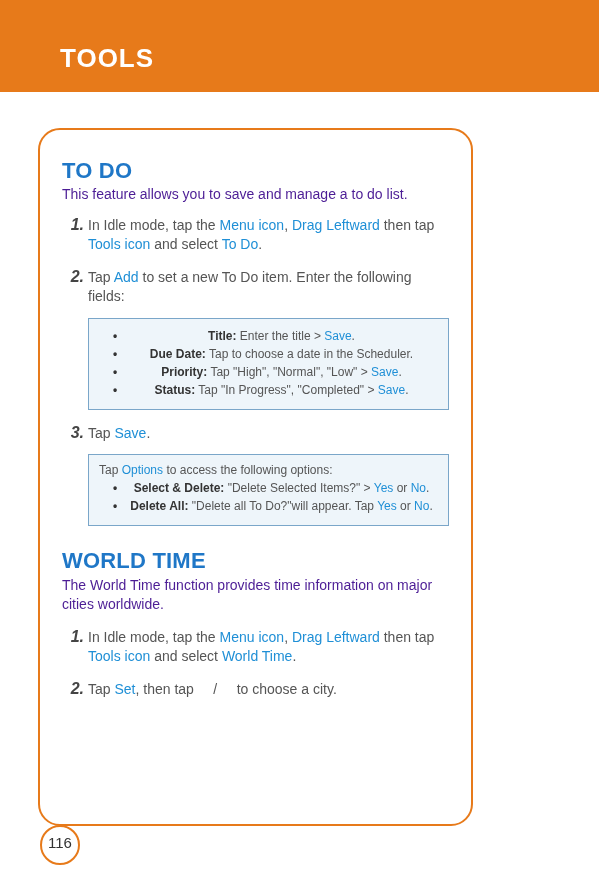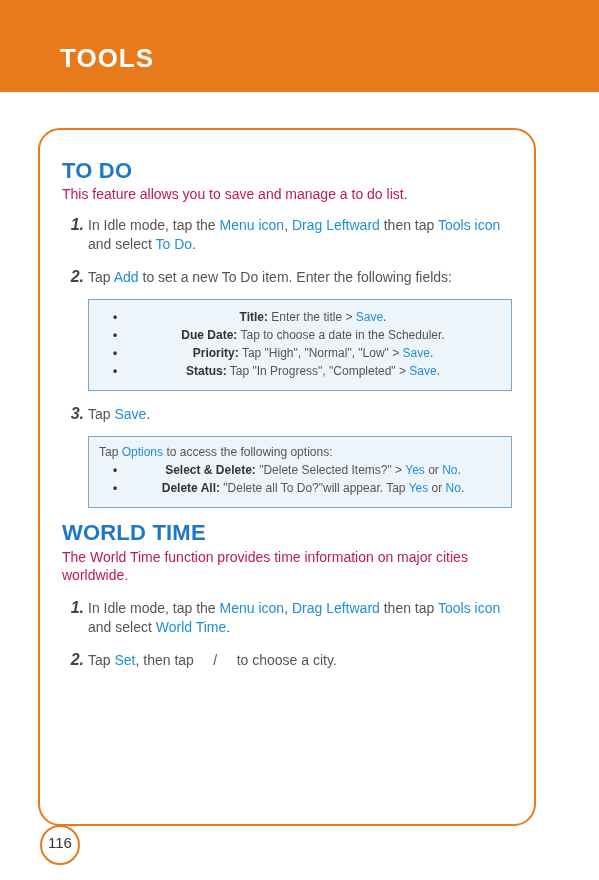--- a/index.html
+++ b/index.html
@@ -1,33 +1,33 @@
 <!DOCTYPE html>
 <html><head>
 <meta charset="utf-8">
 <style>
   * { box-sizing: border-box; margin: 0; padding: 0; }
   html, body { width: 599px; height: 880px; font-family: Arial, Helvetica, sans-serif; background: #fff; color: #444; }
   .page { width: 599px; height: 880px; position: relative; }
   .header { background: #e77a1a; height: 92px; display: flex; align-items: flex-end; padding: 0 0 18px 52px; }
   .header h1 { color: #fff; font-size: 26px; font-weight: 700; letter-spacing: 1px; font-stretch: condensed; margin-left: 8px; }
-  .card { position: absolute; top: 128px; left: 38px; width: 498px; height: 698px; border: 2.5px solid #e77a1a; border-radius: 22px; padding: 26px 22px 16px 22px; }
+  .card { position: absolute; top: 128px; left: 38px; width: 435px; height: 698px; border: 2.5px solid #e77a1a; border-radius: 22px; padding: 26px 22px 16px 22px; }
   .sec-title { color: #1f77c7; font-size: 22px; font-weight: 700; font-stretch: condensed; letter-spacing: 0.2px; margin-top: 2px; }
-  .sec-sub { font-size: 14px; color: #be185d; margin-top: 2px; font-stretch: condensed; }
+  .sec-sub { font-size: 14px; color: #4c1d95; margin-top: 2px; font-stretch: condensed; }
   .step { display: flex; margin-top: 14px; }
   .step-num { font-weight: 700; font-style: italic; font-size: 16px; width: 26px; flex-shrink: 0; text-align: right; padding-right: 4px; color: #444; }
   .step-body { font-size: 14px; color: #555; line-height: 1.35; font-stretch: condensed; }
   .hl { color: #1f8fd6; }
   .box { border: 1px solid #7aa6c9; background: #eef5fa; margin: 12px 0 0 26px; padding: 8px 10px 10px 10px; font-size: 12px; color: #555; font-stretch: condensed; }
   .box ul { list-style: none; padding-left: 14px; text-align: center; }
   .box li { position: relative; padding-left: 12px; line-height: 1.5; }
   .box li::before { content: "•"; position: absolute; left: 0; color: #333; font-weight: 700; }
   .box li .lbl { font-weight: 700; color: #333; }
   .box .lead { margin-bottom: 2px; }
-  .sec2 { margin-top: 12px; }
+  .sec2 { margin-top: 22px; }
   .pagenum-wrap { position: absolute; left: 40px; bottom: 18px; width: 44px; height: 34px; }
   .pagenum-wrap .circ { position: absolute; left: 0; top: -3px; width: 40px; height: 40px; border: 2.5px solid #e77a1a; border-radius: 50%; }
   .pagenum-wrap .num { position: absolute; left: 0; top: 6px; width: 40px; text-align: center; font-weight: 400; font-size: 15px; color: #333; }
 </style>
 </head>
 <body>
 
 <div class="page">
   <div class="header">
     <h1>TOOLS</h1>

